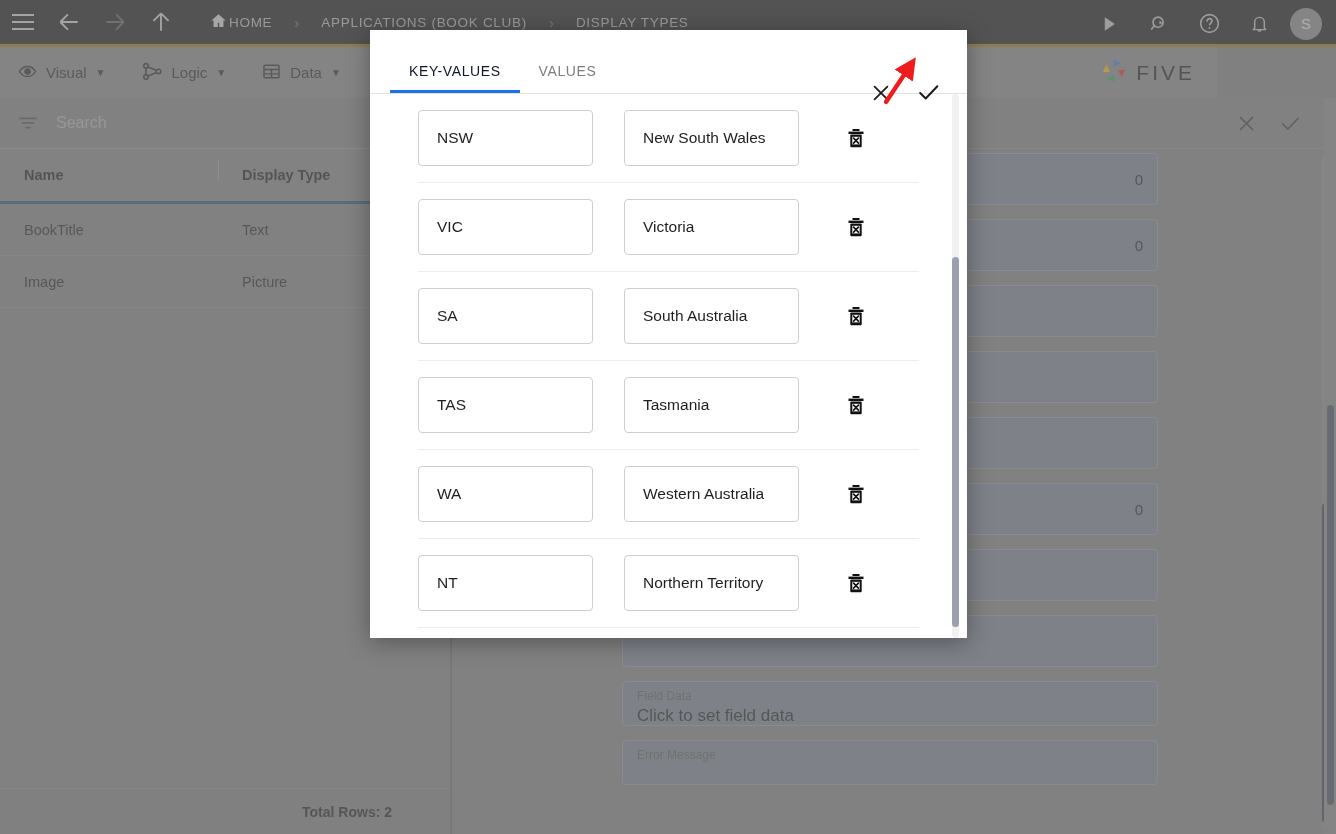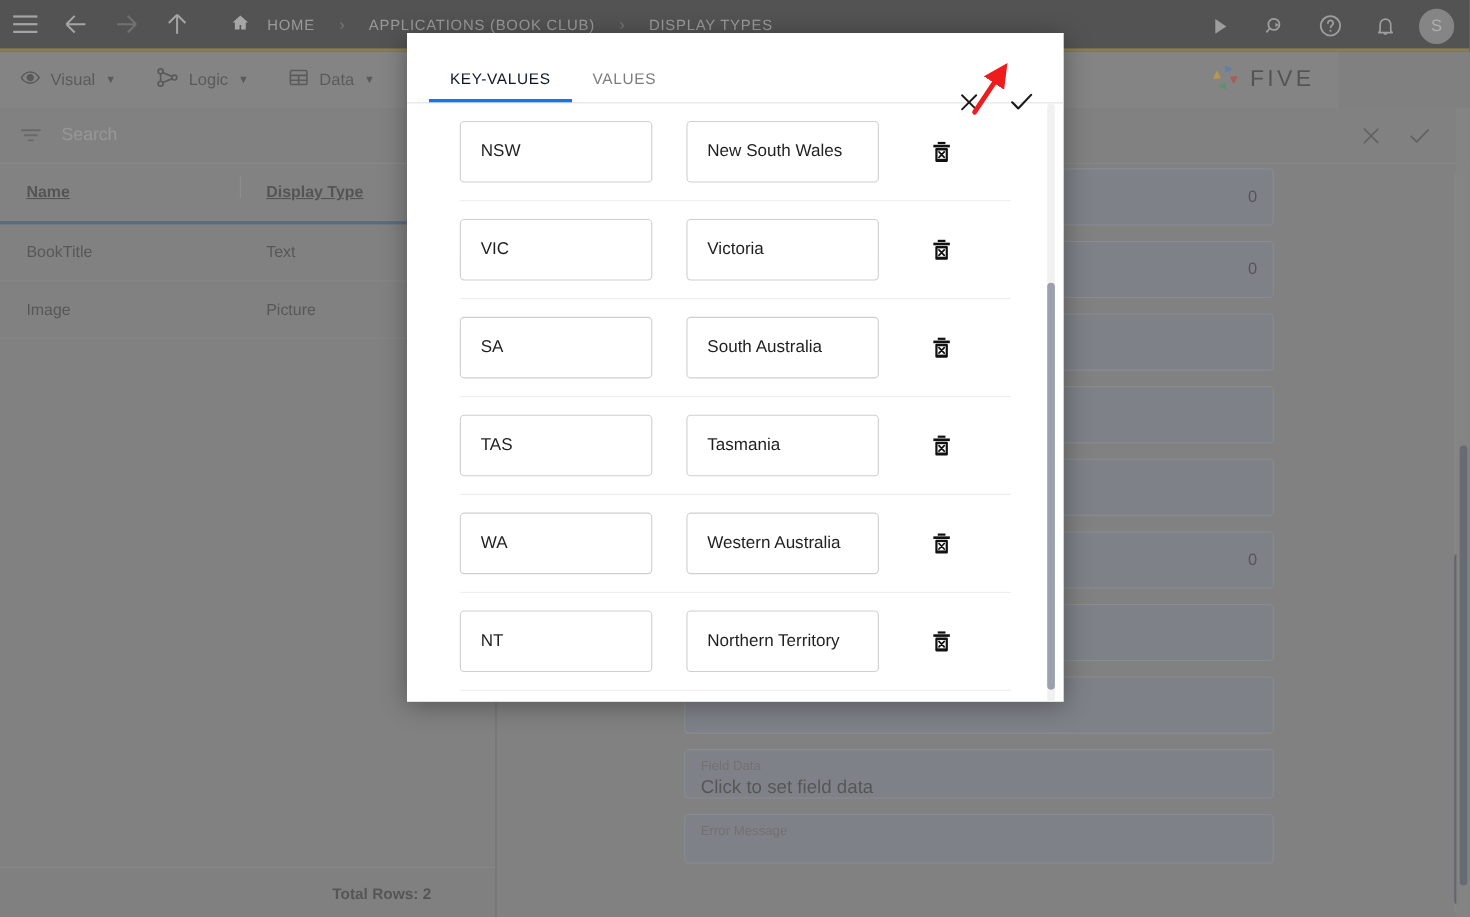--- a/index.html
+++ b/index.html
@@ -23,21 +23,21 @@
     width: 46px; height: 47px;
     display: flex; align-items: center; justify-content: center;
     color: #c9c9c9;
   }
   .tb-icon svg { display:block; }
   .hamburger { display:flex; flex-direction:column; gap:5px; width:22px; }
   .hamburger i { display:block; height:2px; background:#d2d2d2; width:100%; }
 
   .crumbs { display: flex; align-items: center; margin-left: 22px; }
   .crumb {
-    display: flex; align-items: center; gap: 16px;
+    display: flex; align-items: center; gap: 2px;
     color: #b9b9b9; font-size: 13.5px; letter-spacing: .7px;
     padding: 0 4px; white-space: nowrap;
   }
   .crumb-sep { color: #6e6e6e; font-size: 15px; margin: 0 18px; }
   .home-ico { color: #d6d6d6; }
 
   .tb-right { position: absolute; right: 8px; top: 0; height: 47px; display: flex; align-items: center; gap: 4px; }
   .tb-rbtn { width: 46px; height: 47px; display:flex; align-items:center; justify-content:center; color:#c1c1c1; }
   .avatar {
     width: 32px; height: 32px; border-radius: 50%;
@@ -75,21 +75,21 @@
   .search-input {
     flex: 1; background: transparent; border: none; outline: none;
     font-size: 16px; color: #cfcfcf; font-family: inherit;
   }
   .search-input::placeholder { color: #b4b4b4; }
 
   .thead {
     height: 55px; display: flex; align-items: center;
     border-bottom: 3px solid #2f4f7f; background: #858585;
   }
-  .th { font-size: 14.5px; font-weight: bold; color: #1c1c1c; padding-left: 24px; position: relative; text-decoration: underline; }
+  .th { font-size: 14.5px; font-weight: bold; color: #1c1c1c; padding-left: 24px; position: relative; }
   .th-name { width: 218px; }
   .th-type { flex: 1; }
   .th-type::before {
     content: ""; position: absolute; left: 0; top: -7px;
     width: 1px; height: 20px; background: #a2a2a2;
   }
   .trow { height: 52px; display: flex; align-items: center; border-bottom: 1px solid #8e8e8e; }
   .td { font-size: 14.5px; color: #242424; padding-left: 24px; }
   .td-name { width: 218px; }
   .td-type { flex: 1; }

